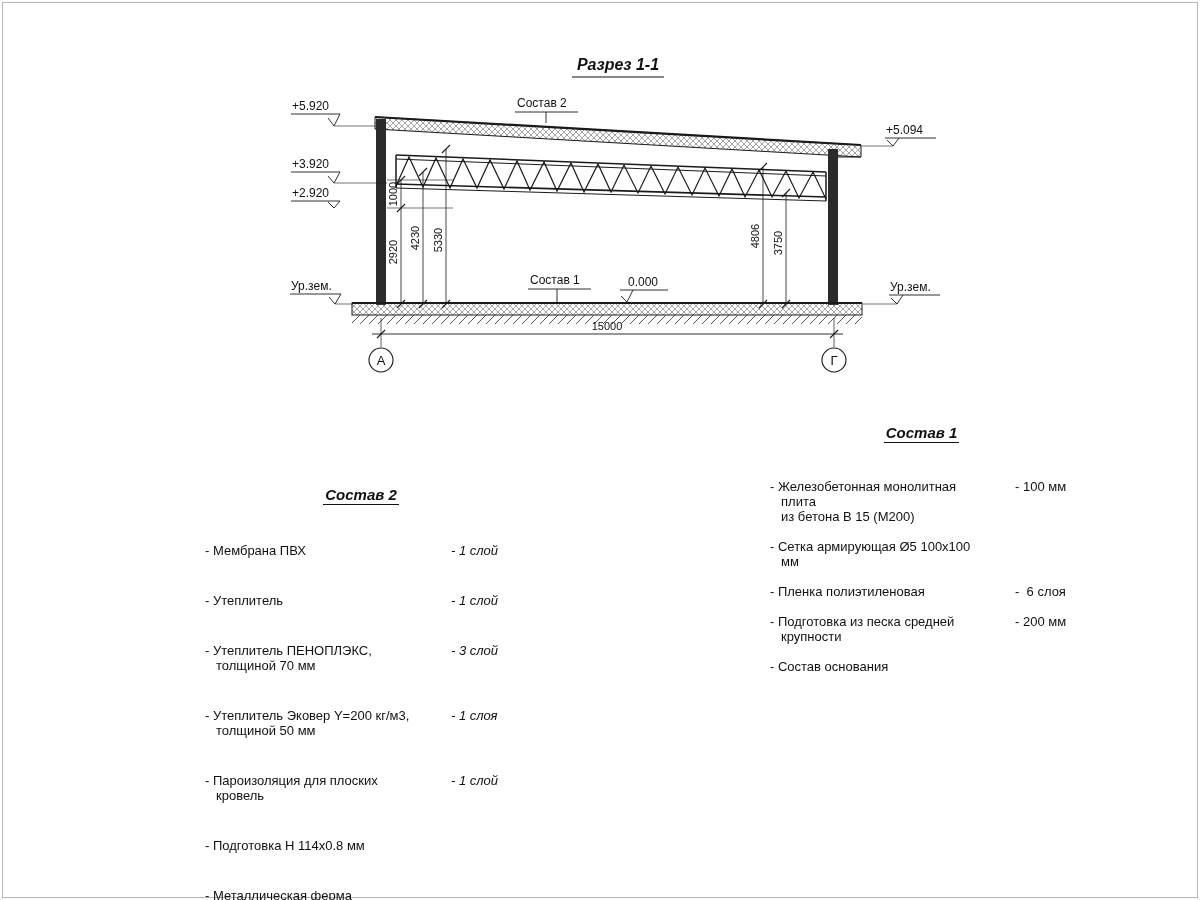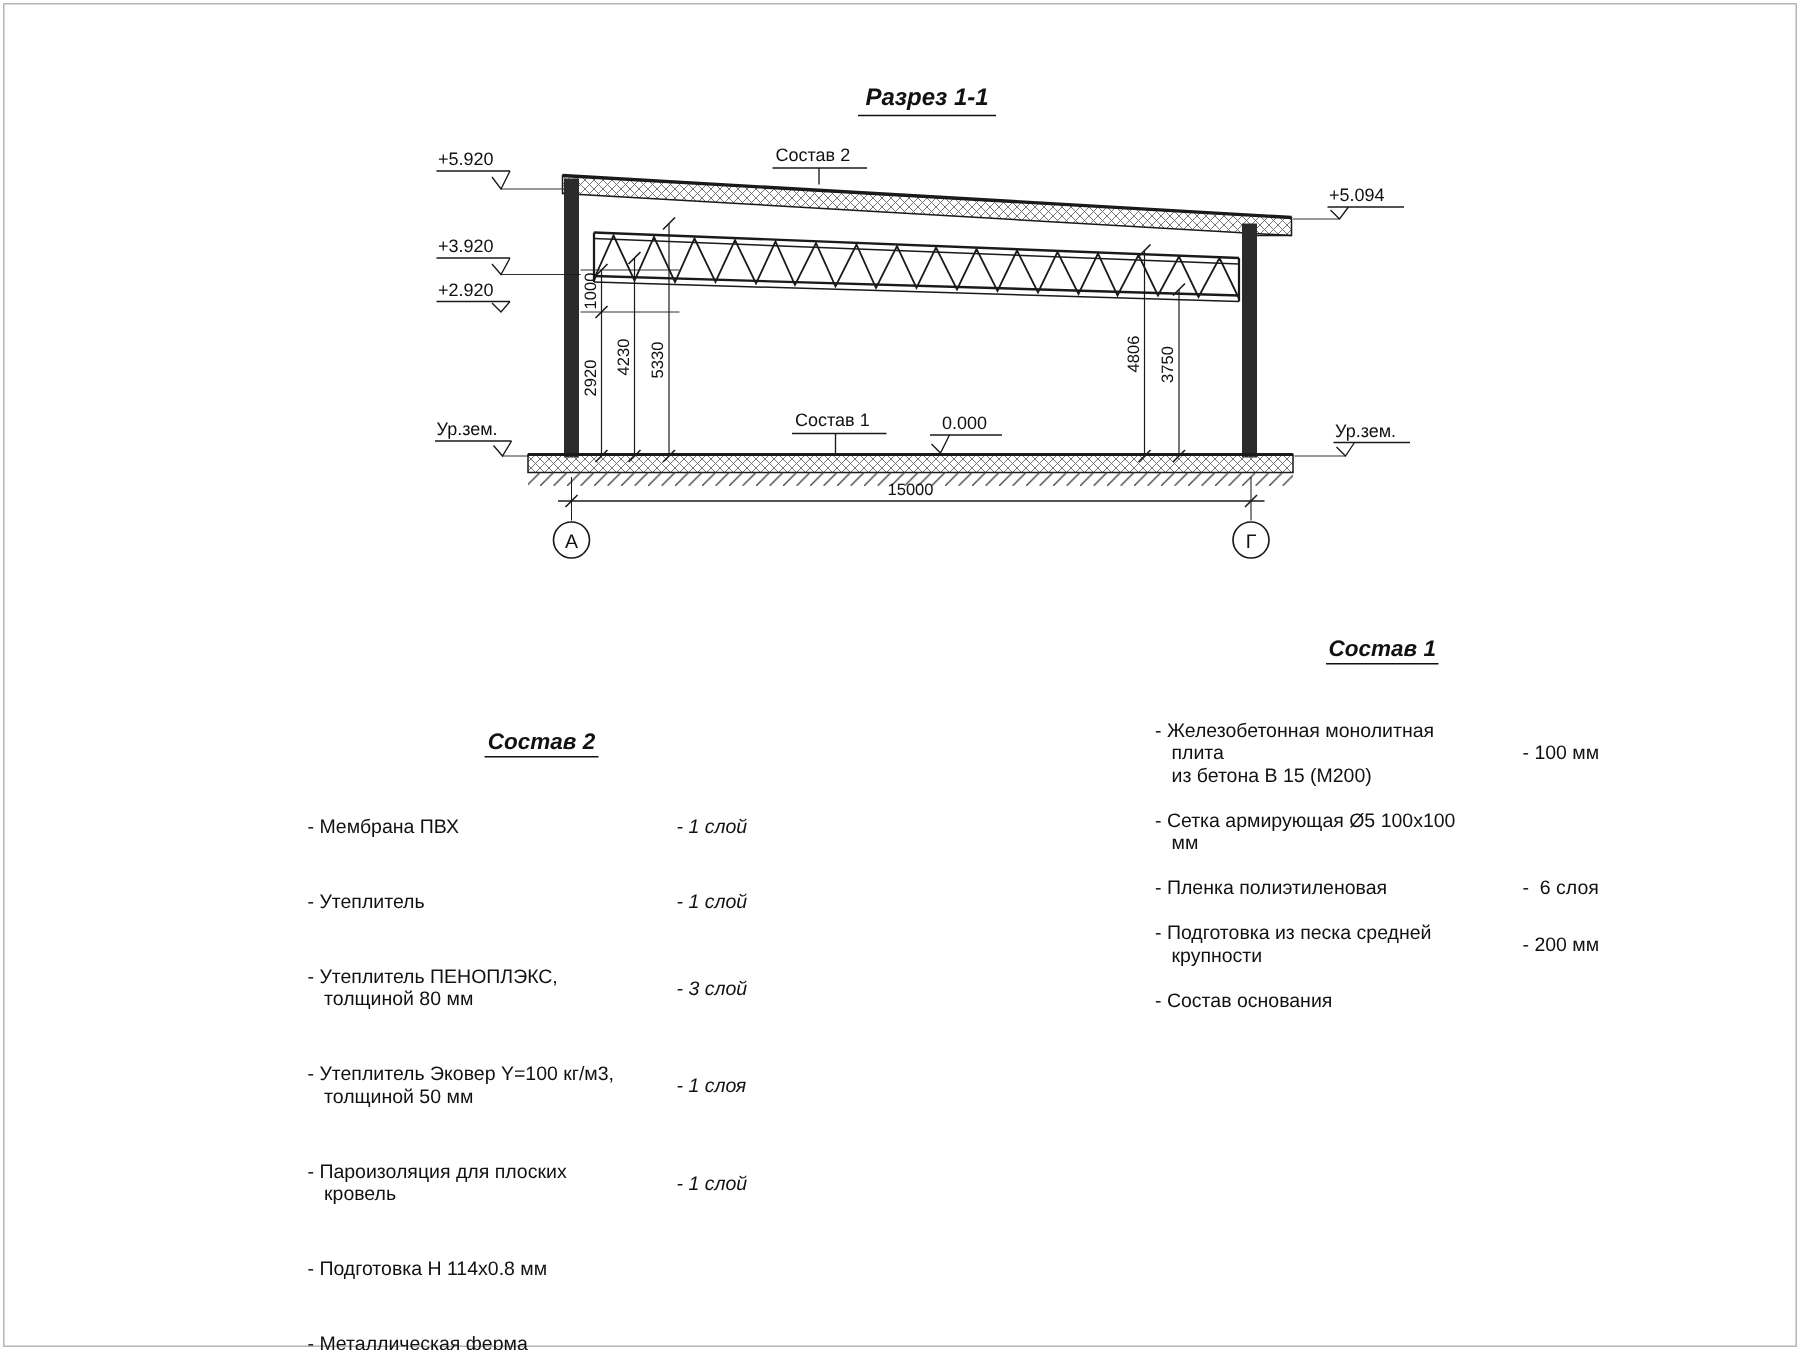--- a/index.html
+++ b/index.html
@@ -15,21 +15,21 @@
   .t-dim{font-size:11px;}
   .t-axis{font-size:13px;}
   .list{position:absolute;font-size:13px;line-height:15px;color:#111;}
   .sostav2{left:205px;top:487px;width:312px;}
   .sostav1{left:770px;top:425px;width:303px;}
   .list-title-wrap{text-align:center;}
   .sostav2 .list-title-wrap{margin-bottom:38px;}
   .sostav1 .list-title-wrap{margin-bottom:36px;}
   .list-title{display:inline-block;font-style:italic;font-weight:bold;font-size:15px;
     border-bottom:1px solid #111;padding:0 2px 2px 2px;}
-  .row{display:flex;align-items:center;gap:31px;}
+  .row{display:flex;align-items:flex-start;gap:31px;}
   .sostav2 .row{margin-bottom:17px;margin-top:35px;}
   .sostav1 .row{margin-bottom:15px;}
   .nm{flex:1;white-space:pre-line;padding-left:11px;text-indent:-11px;}
   .qt{white-space:pre;text-align:left;}
   .sostav2 .qt{width:66px;font-style:italic;}
   .sostav1 .qt{width:58px;}
 </style>
 </head>
 <body>
 
@@ -184,25 +184,25 @@
   <div class="row">
     <div class="nm">- Мембрана ПВХ</div>
     <div class="qt">- 1 слой</div>
   </div>
   <div class="row">
     <div class="nm">- Утеплитель</div>
     <div class="qt">- 1 слой</div>
   </div>
   <div class="row">
     <div class="nm">- Утеплитель ПЕНОПЛЭКС,
-толщиной 80 мм</div>
+толщиной 70 мм</div>
     <div class="qt">- 3 слой</div>
   </div>
   <div class="row">
-    <div class="nm">- Утеплитель Эковер Y=100 кг/м3,
+    <div class="nm">- Утеплитель Эковер Y=200 кг/м3,
 толщиной 50 мм</div>
     <div class="qt">- 1 слоя</div>
   </div>
   <div class="row">
     <div class="nm">- Пароизоляция для плоских кровель</div>
     <div class="qt">- 1 слой</div>
   </div>
   <div class="row">
     <div class="nm">- Подготовка Н 114х0.8 мм</div>
     <div class="qt"></div>

